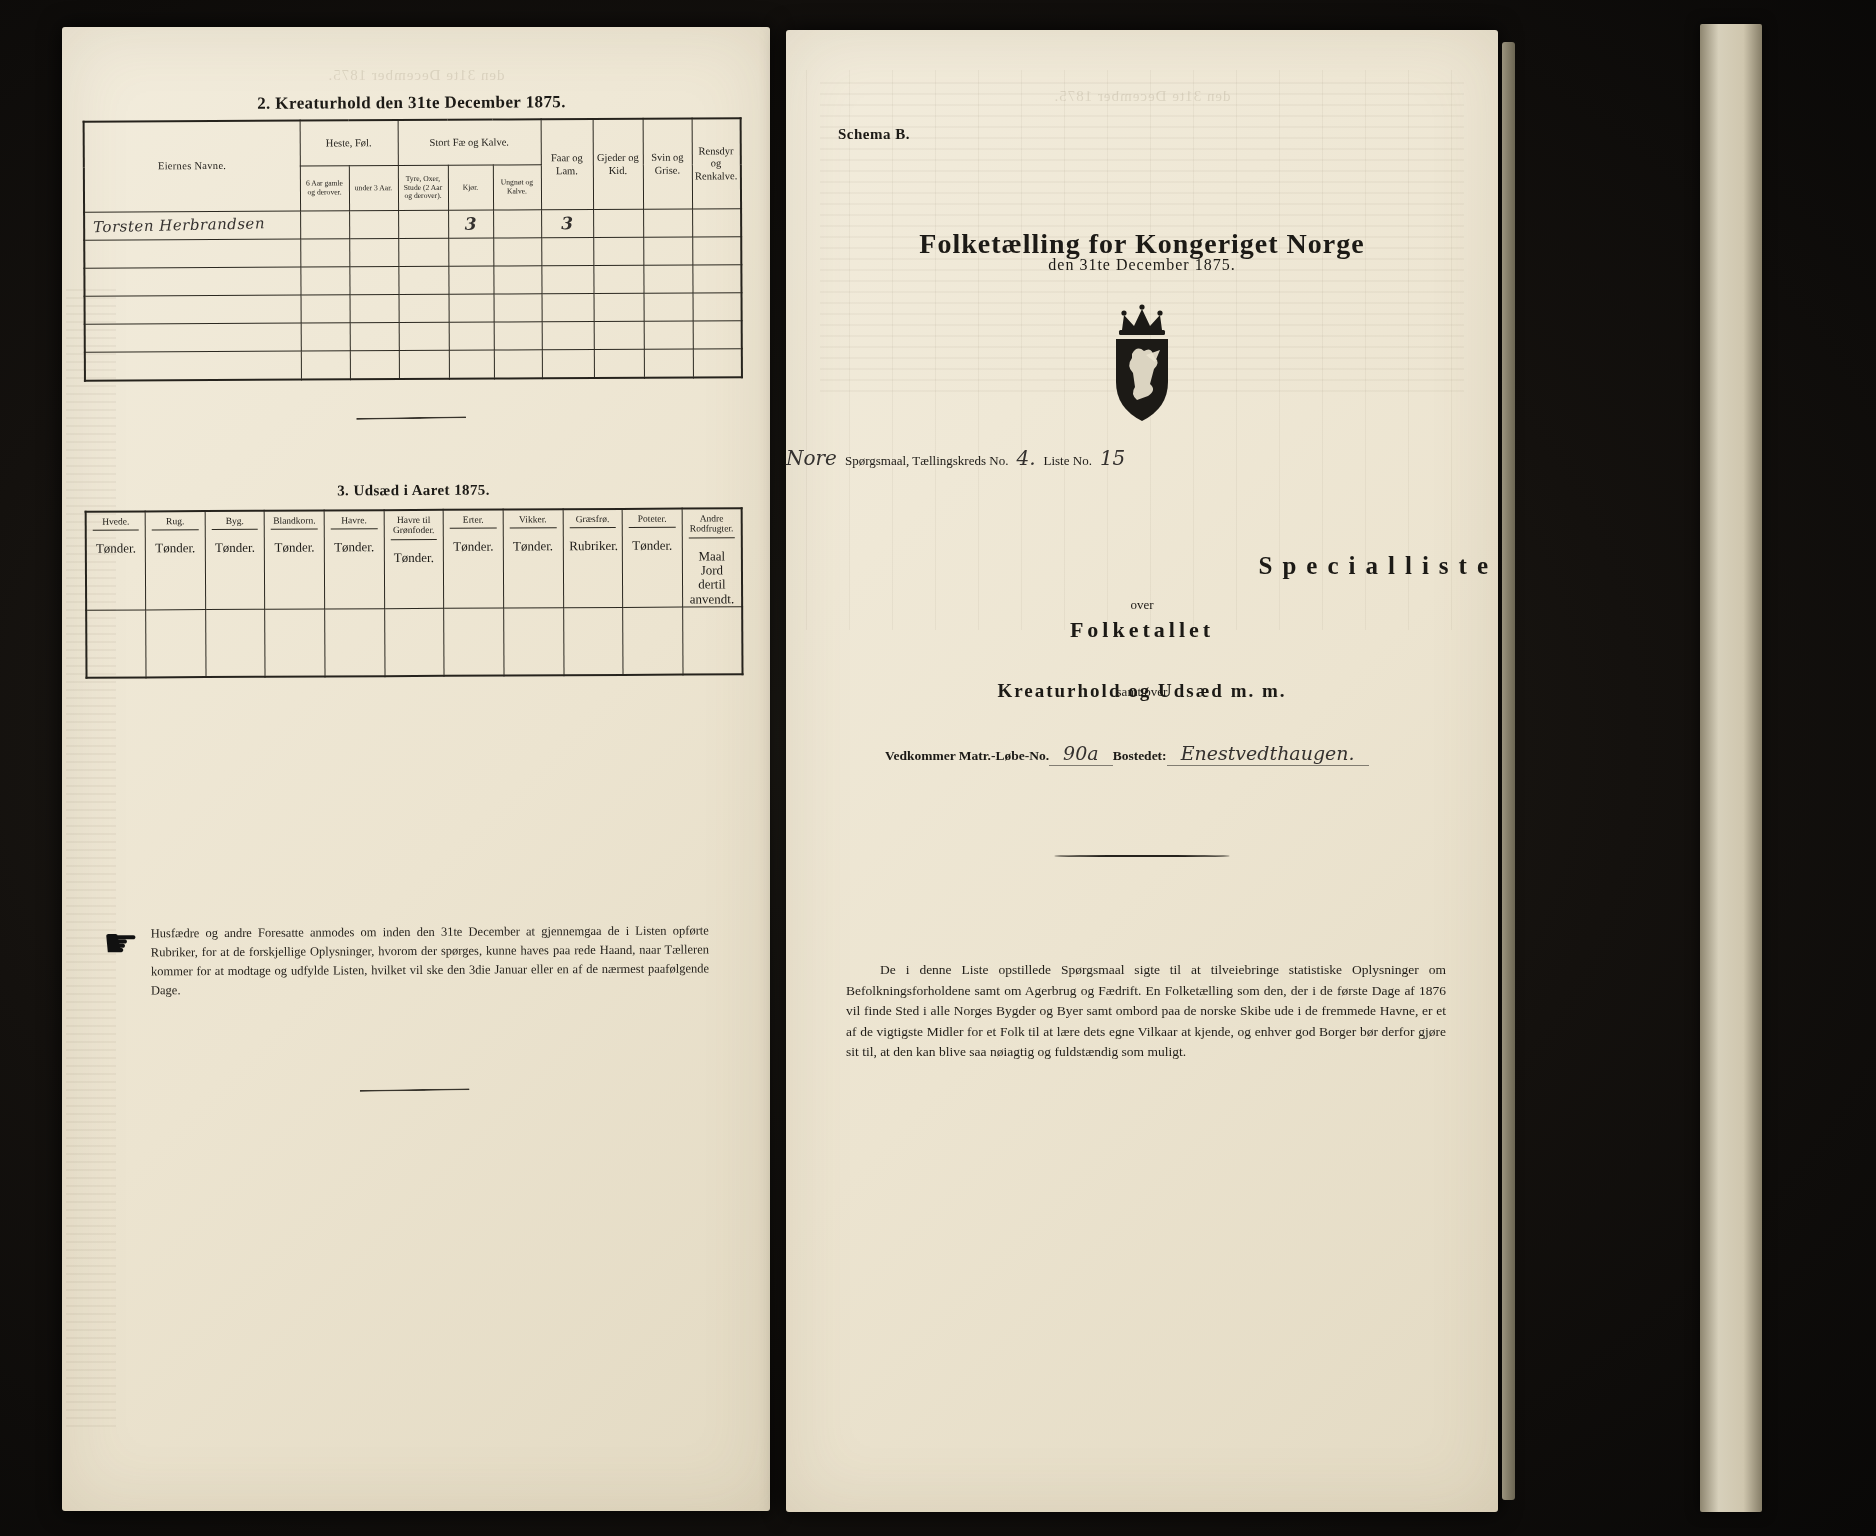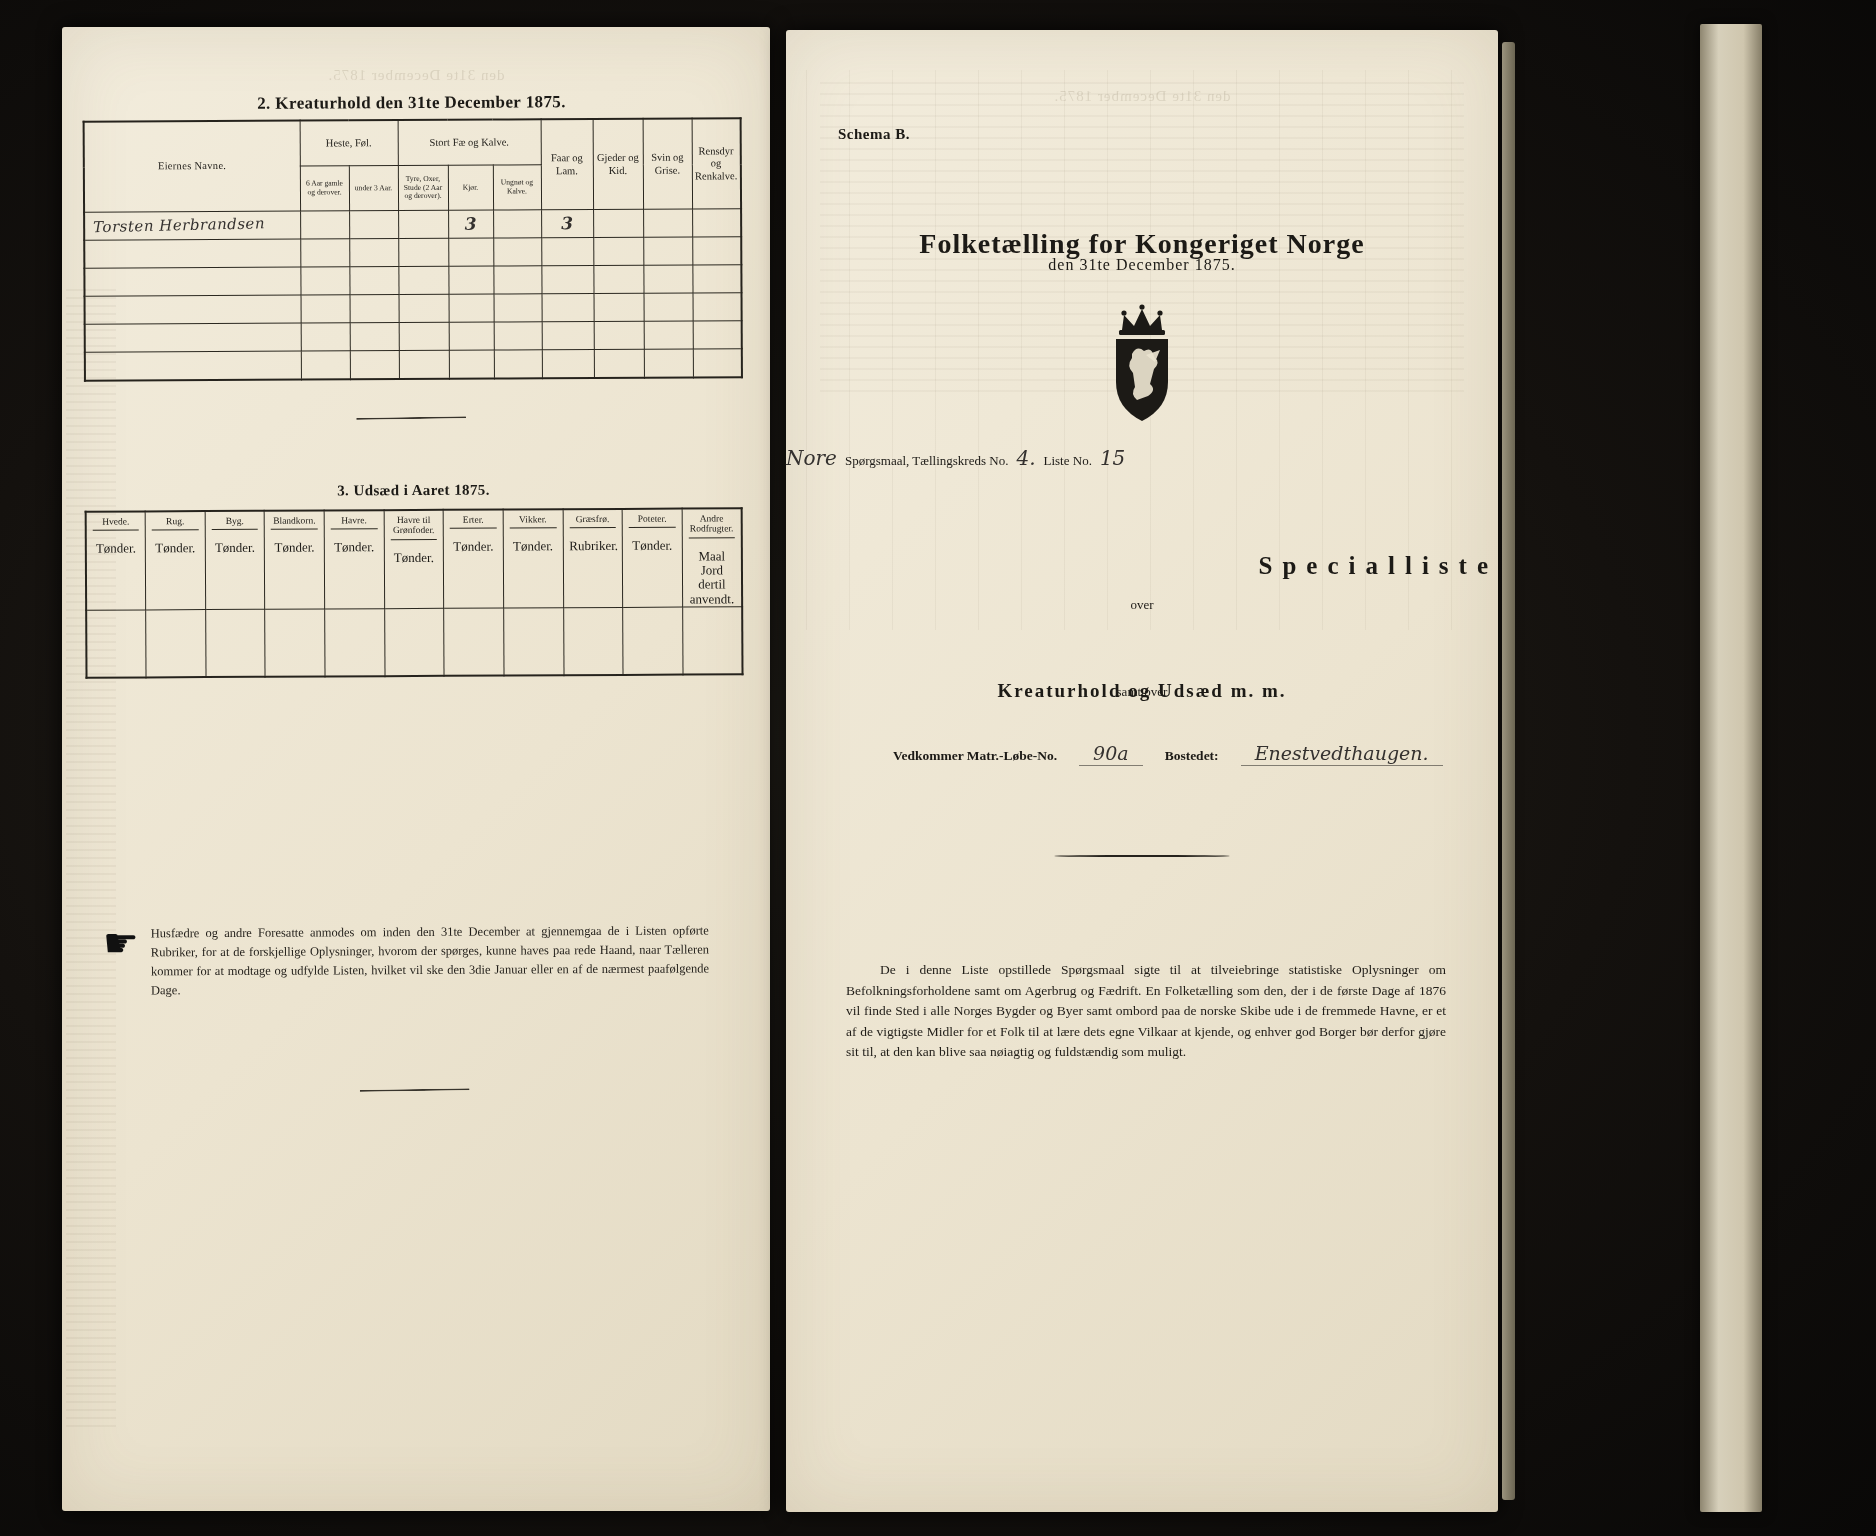--- a/index.html
+++ b/index.html
@@ -74,21 +74,21 @@
   .parish-line .hw{font-size:20px;}
   .spaced-head{position:absolute;left:0;width:100%;top:522px;text-align:right;
     font-size:25px;font-weight:bold;letter-spacing:10px;}
   .over{position:absolute;left:0;width:100%;text-align:center;font-size:13px;}
   .over1{top:567px;}
   .over2{top:654px;}
   .folketallet{position:absolute;left:0;width:100%;top:587px;text-align:center;
     font-size:22px;font-weight:bold;letter-spacing:4px;}
   .kreaturhold{position:absolute;left:0;width:100%;top:650px;text-align:center;
     font-size:19px;font-weight:bold;letter-spacing:2px;}
-  .matr-line{position:absolute;left:99px;top:712px;display:flex;align-items:baseline;gap:22px;font-size:13.5px;font-weight:bold;margin-left:8px;}
+  .matr-line{position:absolute;left:99px;top:712px;display:flex;align-items:baseline;gap:0;font-size:13.5px;font-weight:bold;}
   .matr-line .hw{font-size:19px;font-weight:normal;border-bottom:1px solid rgba(42,40,36,.55);
     padding:0 14px 1px;}
   .flourish{position:absolute;left:calc(50% - 88px);top:825px;width:176px;border-top:2px solid #26231d;
     border-radius:50%;}
   .rp-paragraph{position:absolute;left:60px;top:930px;width:600px;font-size:13.5px;line-height:1.52;
     text-align:justify;text-indent:34px;color:#201d18;}
 
   
   .page-edge{position:absolute;left:1502px;top:42px;width:13px;height:1458px;border-radius:3px;
     background:linear-gradient(90deg,#b3ab92,#7c755f);opacity:.85;}
@@ -317,20 +317,21 @@
       <div class="parish-line">
         <span class="hw">Nore</span>
         <span>Spørgsmaal, Tællingskreds No.</span>
         <span class="hw">4.</span>
         <span>Liste No.</span>
         <span class="hw">15</span>
       </div>
 
       <div class="spaced-head">Specialliste</div>
       <div class="over over1">over</div>
+      <div class="folketallet">Folketallet</div>
       <div class="over over2">samt over</div>
       <div class="kreaturhold">Kreaturhold og Udsæd m. m.</div>
 
       <div class="matr-line">
         <span>Vedkommer Matr.-Løbe-No.</span>
         <span class="hw">90a</span>
         <span>Bostedet:</span>
         <span class="hw">Enestvedthaugen.</span>
       </div>
 

